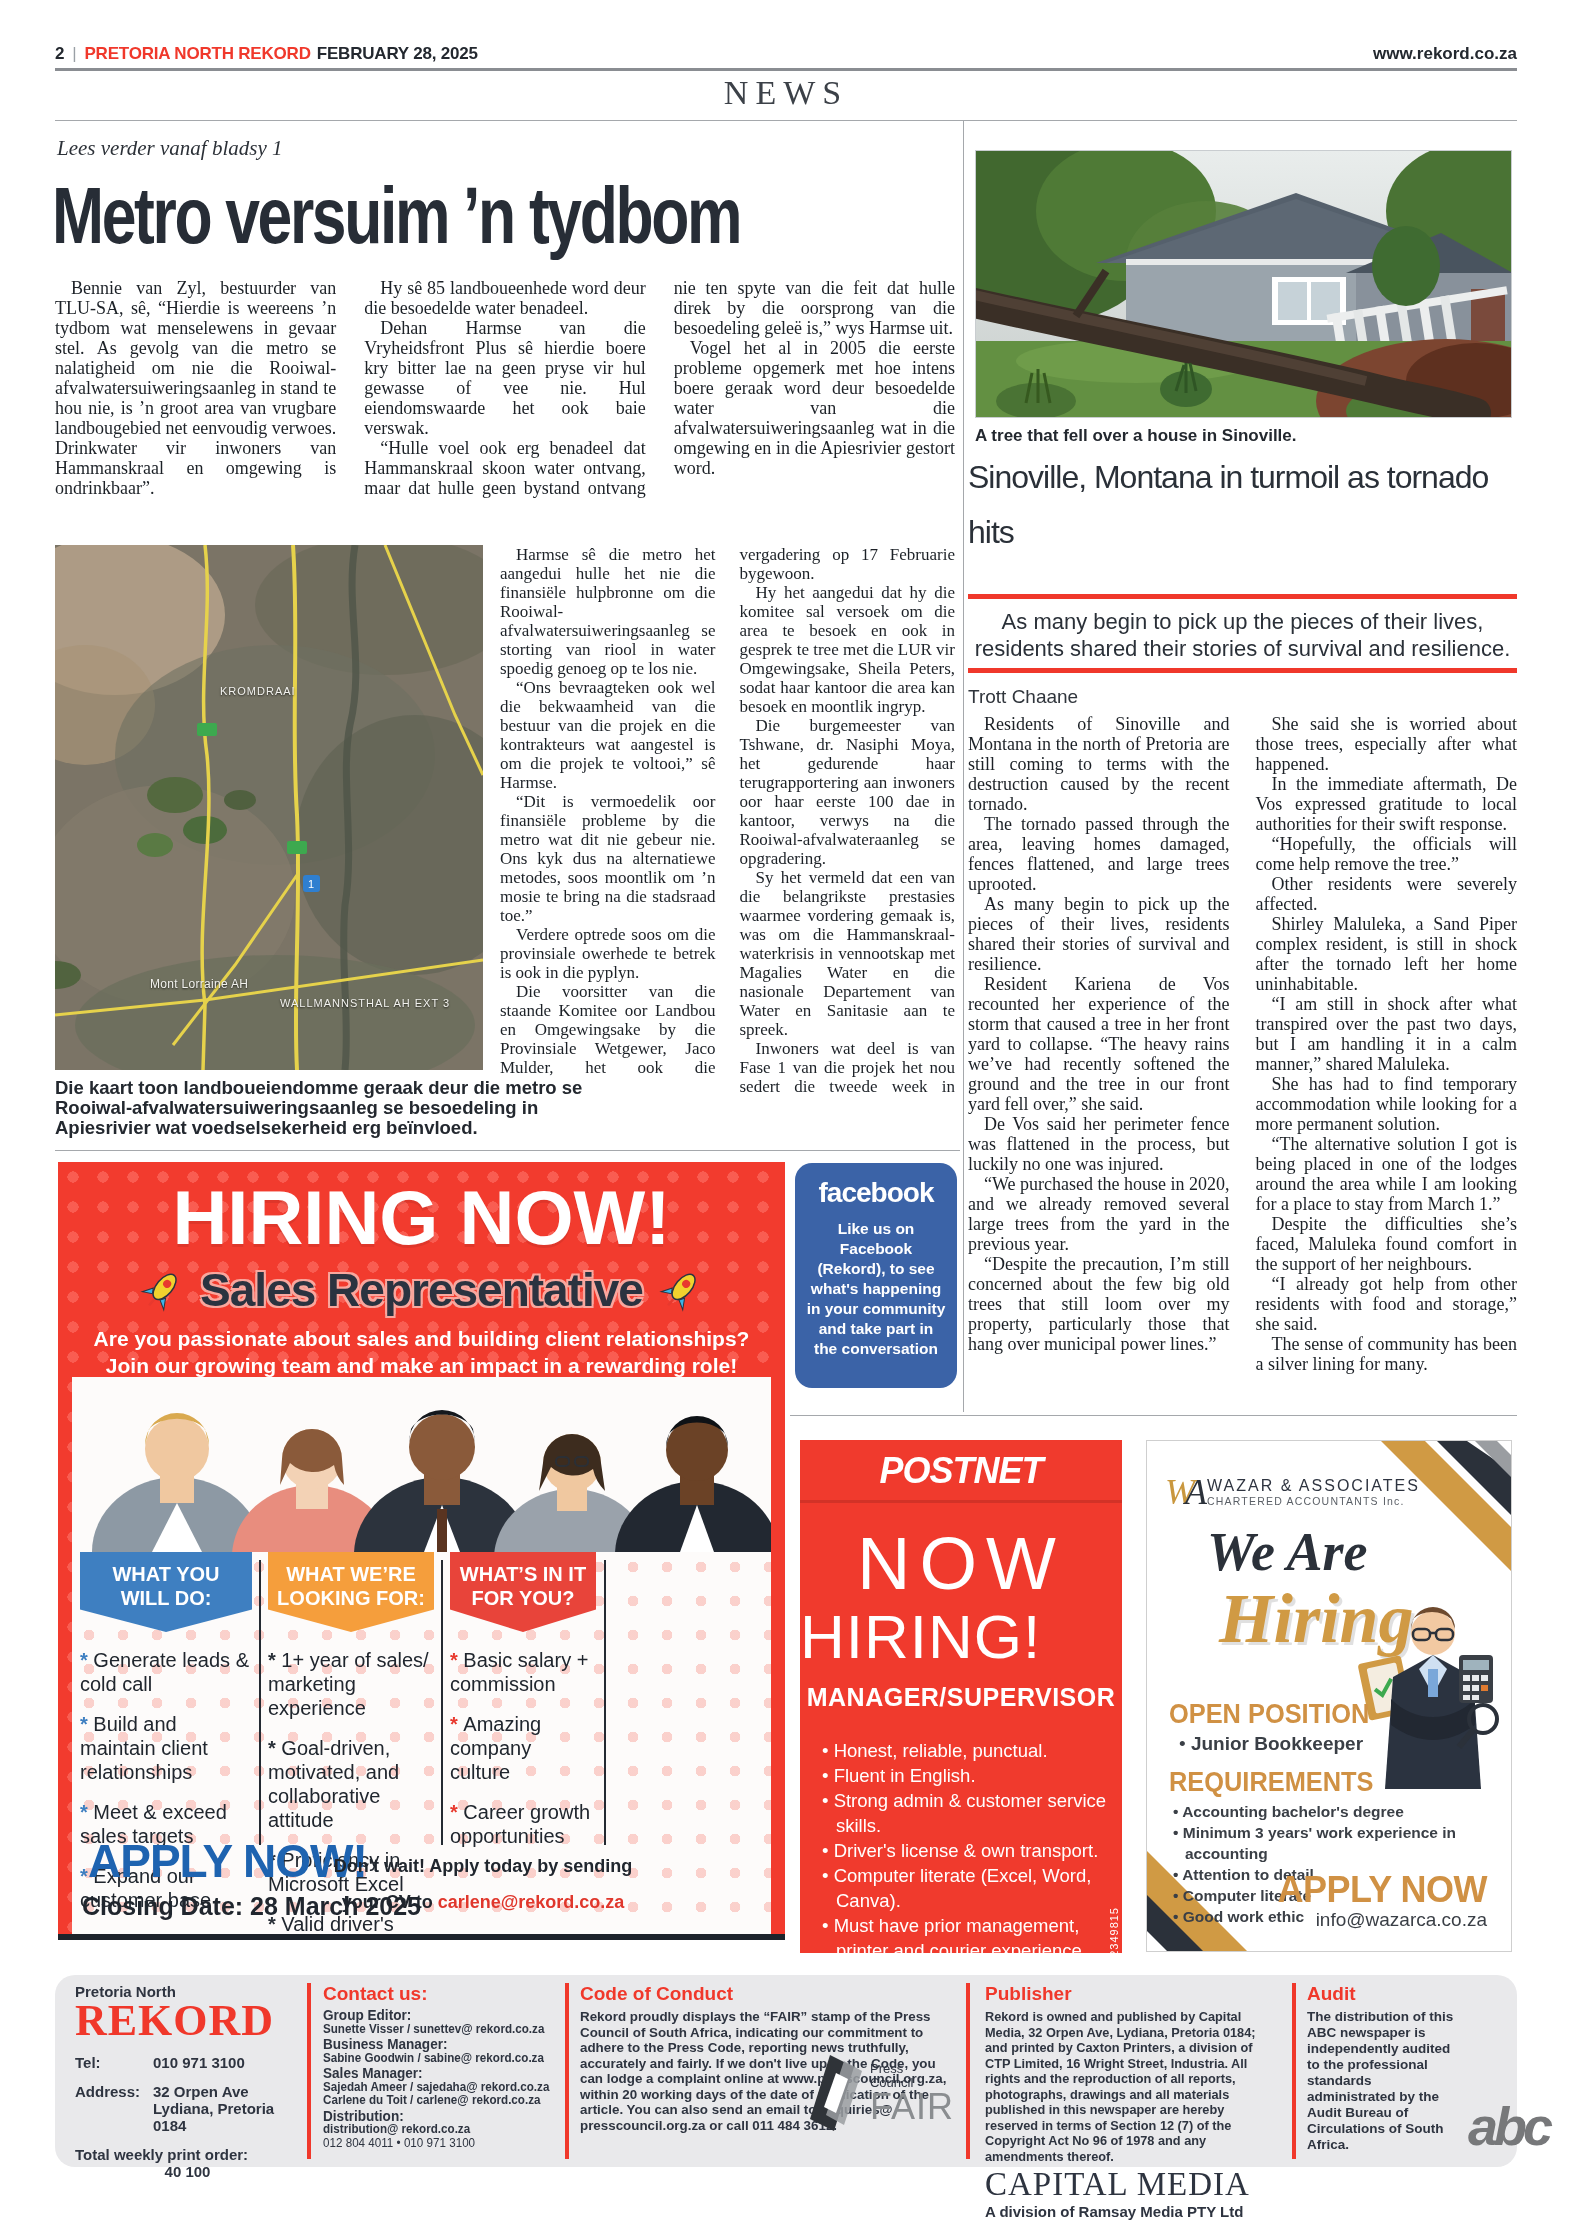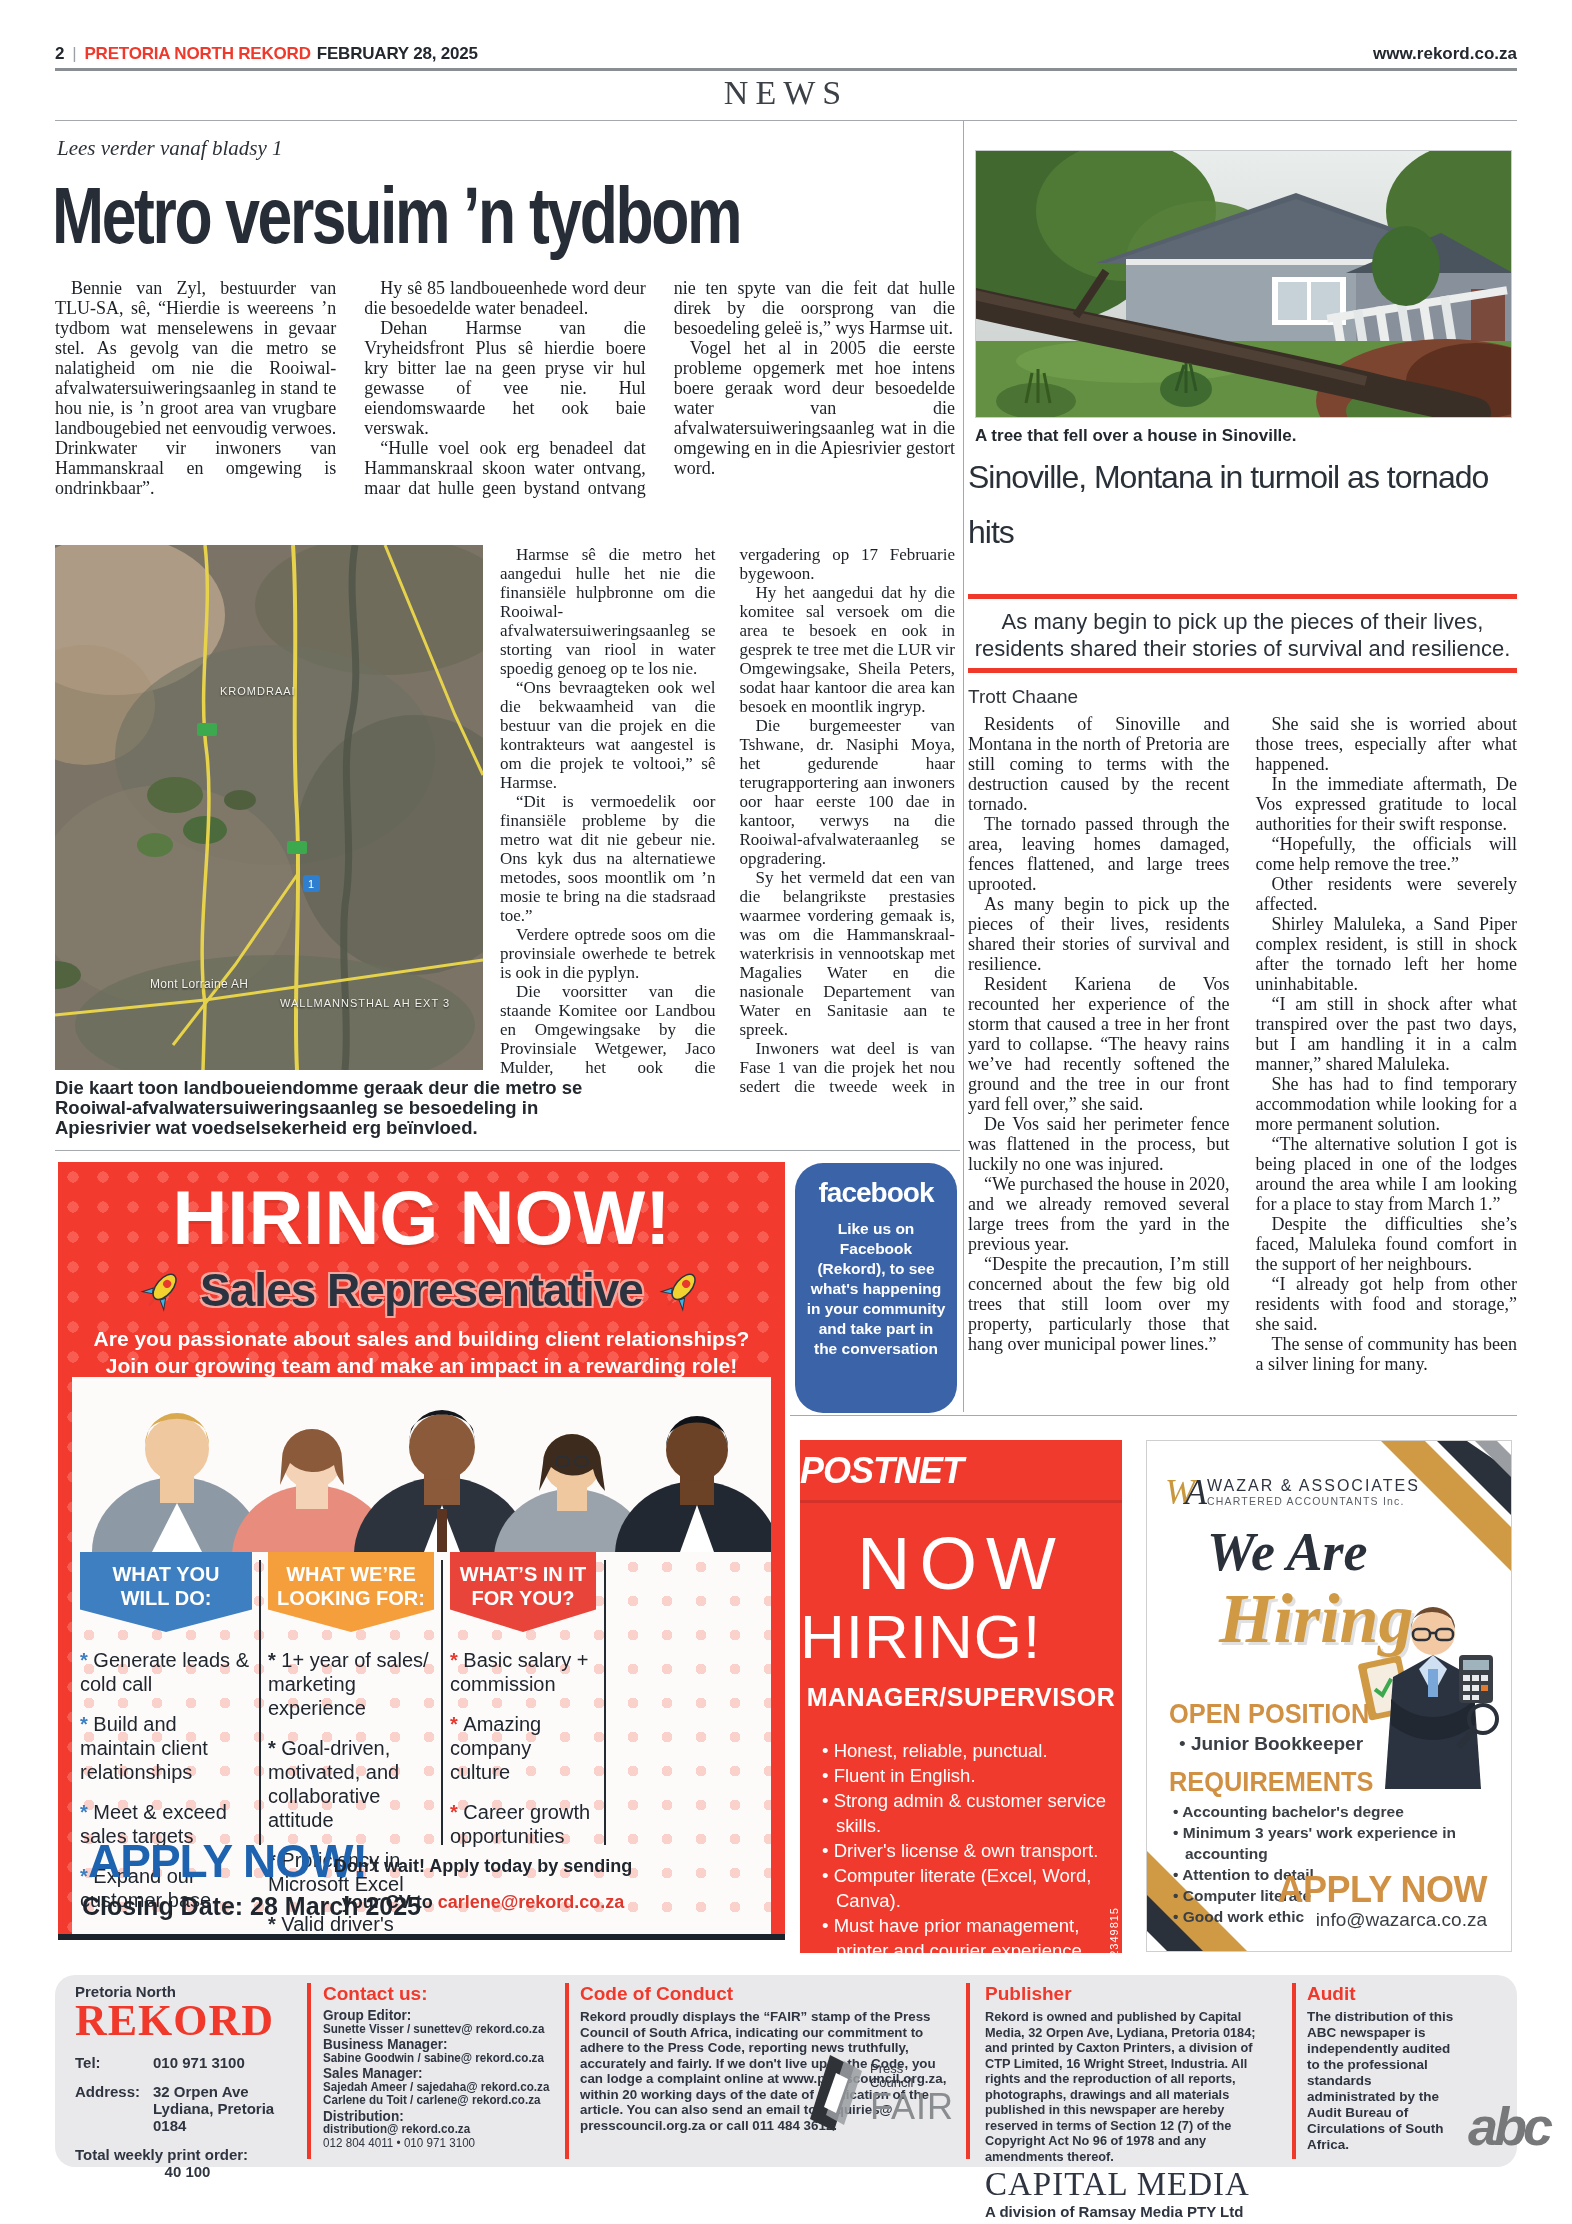--- a/index.html
+++ b/index.html
@@ -36,21 +36,21 @@
   .photo-caption { position:absolute; left:975px; top:426px; font-size:17px; font-weight:bold; color:#23282f; }
   .eng-headline { position:absolute; left:968px; top:450px; width:560px; font-size:32px; line-height:55px; font-weight:400; letter-spacing:-1px; color:#2a3038; }
   .red-rule { position:absolute; left:968px; width:549px; height:5px; background:#f0382b; }
   .standfirst { position:absolute; left:968px; top:608px; width:549px; text-align:center; font-size:22px; line-height:27px; color:#2a3038; }
   .byline { position:absolute; left:968px; top:686px; font-size:19px; color:#30353c; }
   .eng-body { position:absolute; left:968px; top:714px; width:549px; height:696px; column-count:2; column-gap:26px; overflow:hidden; }
   .rule-ads-left { position:absolute; left:55px; top:1150px; width:905px; height:1px; background:#a5a8ac; }
   .rule-ads-right { position:absolute; left:790px; top:1415px; width:727px; height:1px; background:#a5a8ac; }
 
   
-  .fb-box { position:absolute; left:795px; top:1163px; width:162px; height:250px; background:#3b63a7; border-radius:28px; text-align:center; color:#fff; padding-top:14px; }
+  .fb-box { position:absolute; left:795px; top:1163px; width:162px; height:225px; background:#3b63a7; border-radius:17px; text-align:center; color:#fff; padding-top:14px; }
   .fb-logo { font-size:28px; font-weight:bold; letter-spacing:-1px; }
   .fb-text { margin-top:10px; padding:0 10px; font-size:15.5px; line-height:20px; font-weight:bold; }
 
   
   .hiring { position:absolute; left:58px; top:1162px; width:727px; height:778px; background:#f23b2e;
     background-image:radial-gradient(rgba(255,120,110,.55) 26%, rgba(0,0,0,0) 27%); background-size:30px 30px; border-bottom:6px solid #1d232b; overflow:hidden; }
   .hiring-title { position:relative; margin-top:12px; text-align:center; font-size:76px; font-weight:800; letter-spacing:0; color:#fff; text-shadow:0 3px 0 rgba(0,0,0,.08); }
   .hiring-role-row { position:relative; margin-top:2px; display:flex; justify-content:center; align-items:center; gap:16px; }
   .hiring-role { font-size:46px; font-weight:800; color:#2b3340; letter-spacing:-1px;
     text-shadow:-2px -2px 0 #f9a79e, 2px -2px 0 #f9a79e, -2px 2px 0 #f9a79e, 2px 2px 0 #f9a79e; }
@@ -70,21 +70,21 @@
   .c-orange .hire-items p::before { color:#2a3038; }
   .c-red .hire-items p::before { color:#e8392e; }
   .apply-now { position:absolute; left:30px; top:672px; font-size:46px; font-weight:800; letter-spacing:-1px; color:#1e63b0; }
   .closing { position:absolute; left:24px; top:730px; font-size:25px; font-weight:800; color:#20262e; }
   .cta { position:absolute; left:255px; top:686px; width:340px; text-align:center; color:#20262e; }
   .cta .l1 { font-size:18px; line-height:36px; font-weight:600; }
   .cta .email { color:#e0372c; font-weight:800; }
 
   
   .postnet { position:absolute; left:800px; top:1440px; width:322px; height:513px; background:#f03a2d; color:#fff; overflow:hidden; }
-  .pn-logo { padding:10px 0 8px; font-size:36px; font-weight:800; font-style:italic; letter-spacing:-1px; border-bottom:3px solid rgba(0,0,0,.12); }
+  .pn-logo { text-align:center; padding:10px 0 8px; font-size:36px; font-weight:800; font-style:italic; letter-spacing:-1px; border-bottom:3px solid rgba(0,0,0,.12); }
   .pn-now { text-align:center; margin-top:26px; font-size:74px; line-height:70px; letter-spacing:9px; font-weight:400; }
   .pn-hiring { text-align:left; font-size:62px; line-height:76px; letter-spacing:1px; font-weight:400; }
   .pn-role { text-align:center; margin-top:8px; font-size:25px; font-weight:800; letter-spacing:.5px; }
   .pn-bullets { margin:26px 10px 0 36px; }
   .pn-bullets p { font-size:18.5px; line-height:25px; text-indent:-14px; }
   .pn-bullets p::before { content:"•  "; }
   .pn-code { position:absolute; right:2px; bottom:46px; font-size:11px; transform:rotate(-90deg); transform-origin:right bottom; letter-spacing:1px; }
 
   
   .wazar { position:absolute; left:1146px; top:1440px; width:366px; height:512px; background:#fff; border:1px solid #cfcfcf; overflow:hidden; }

